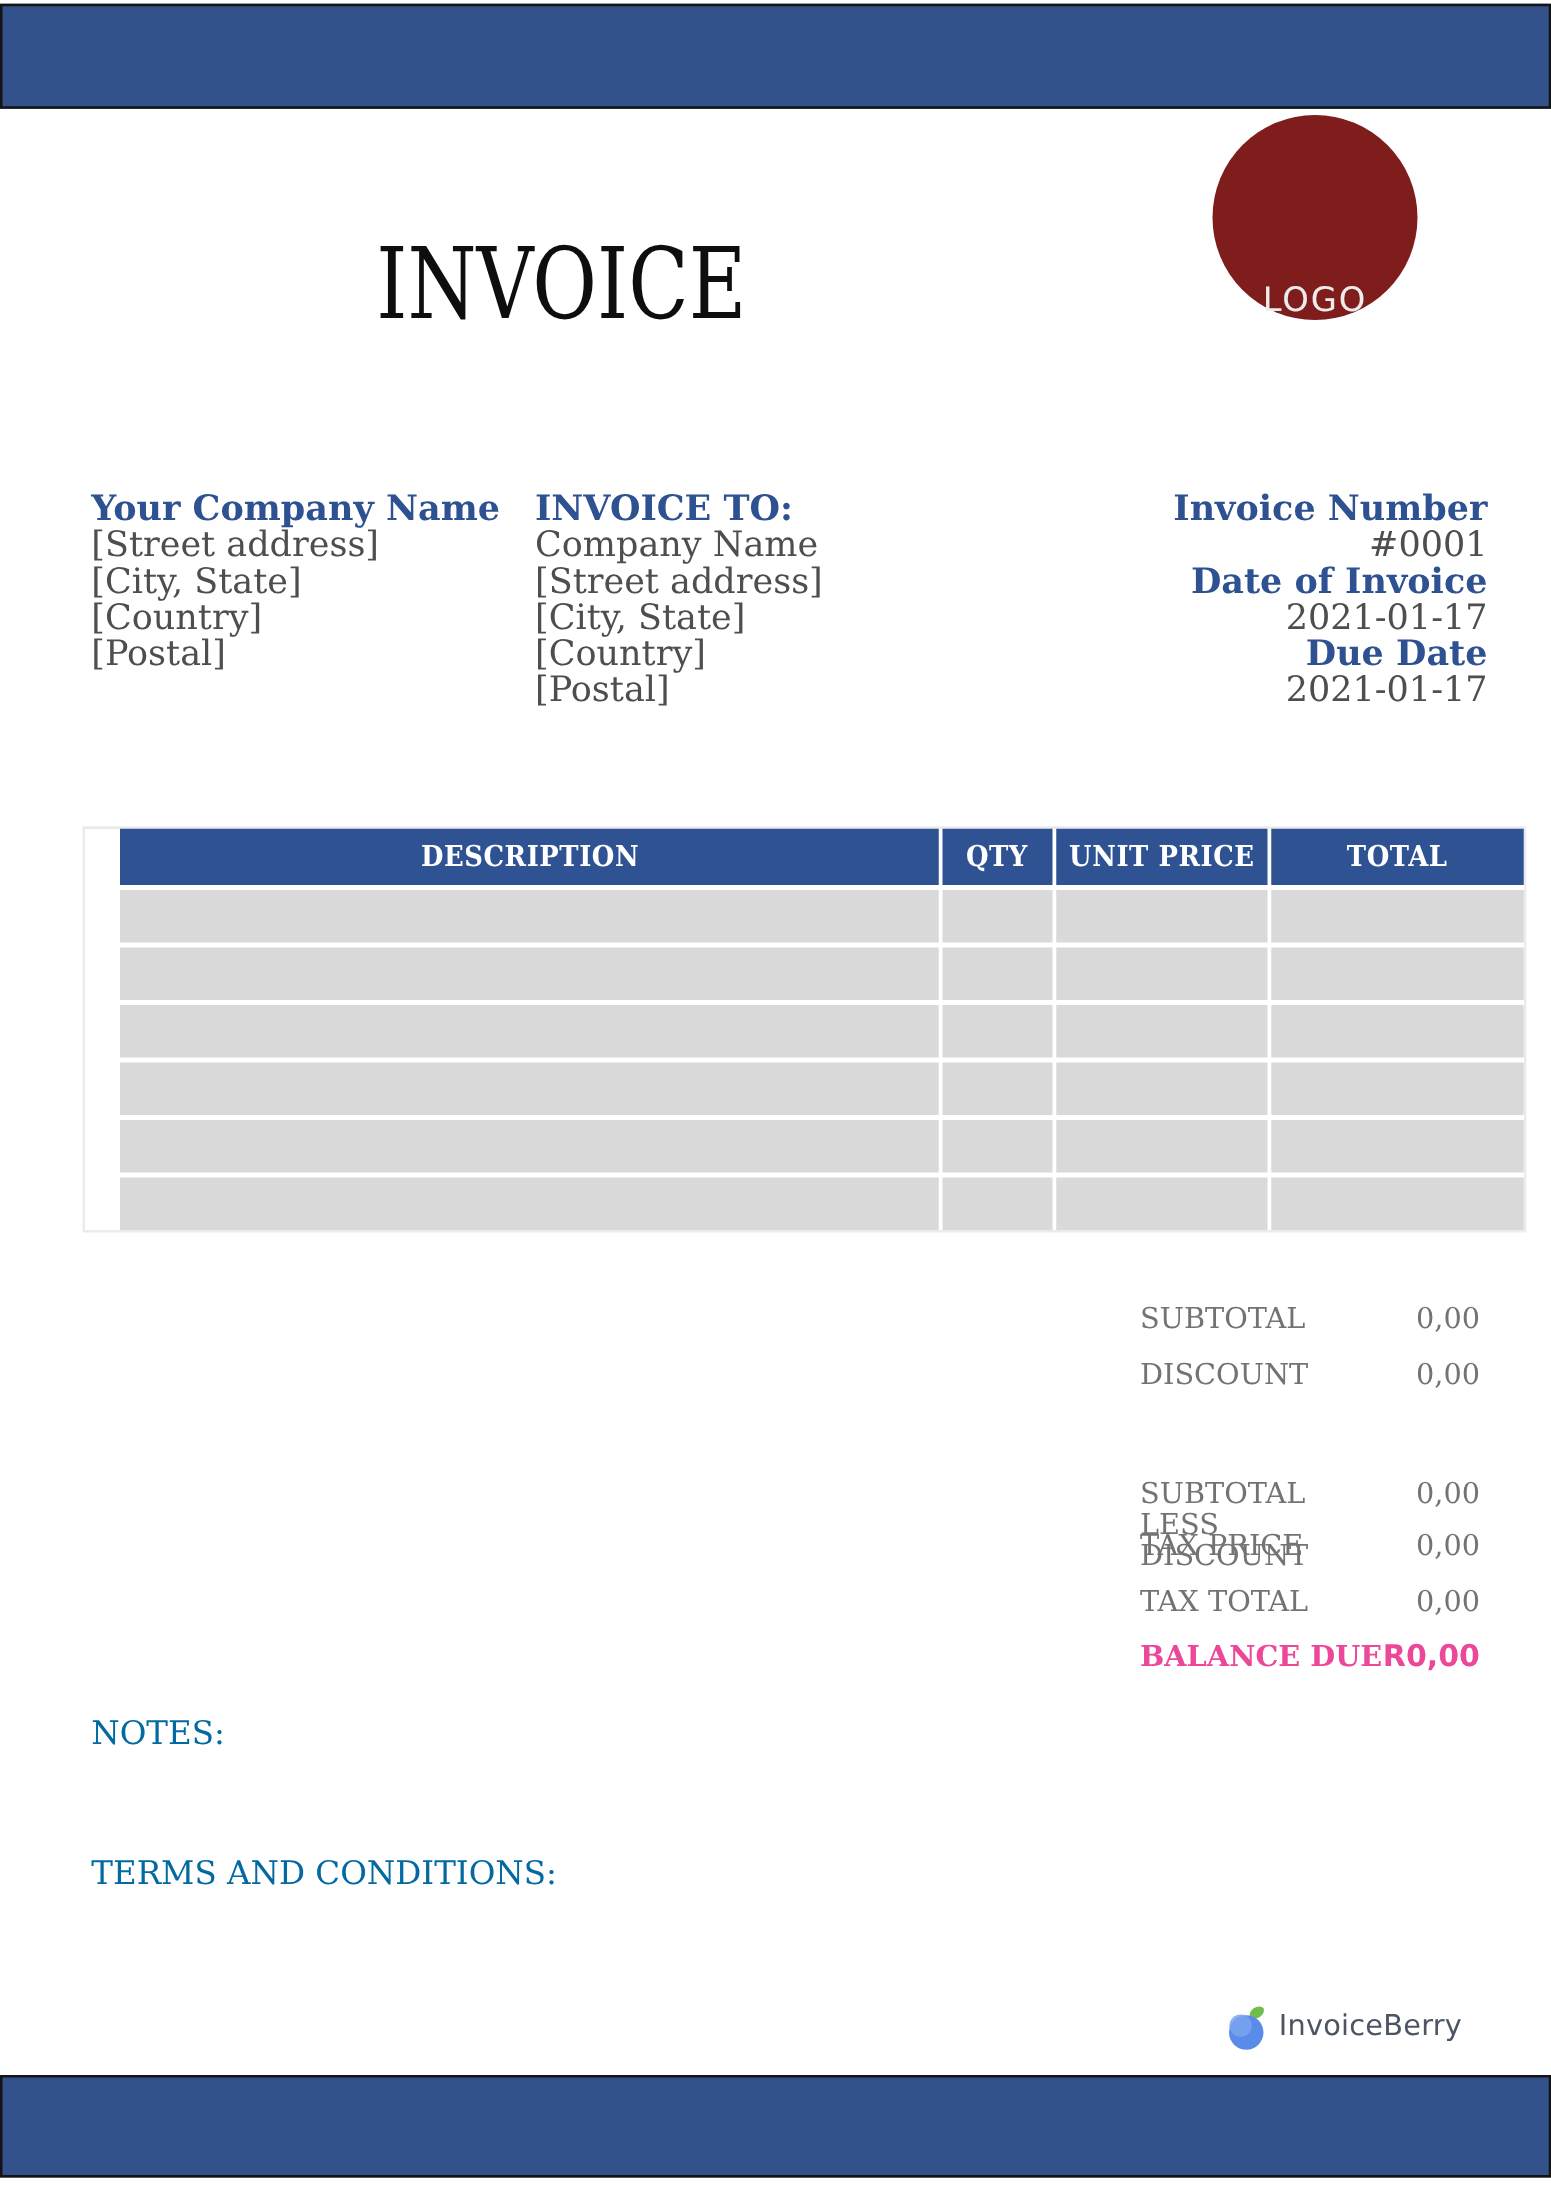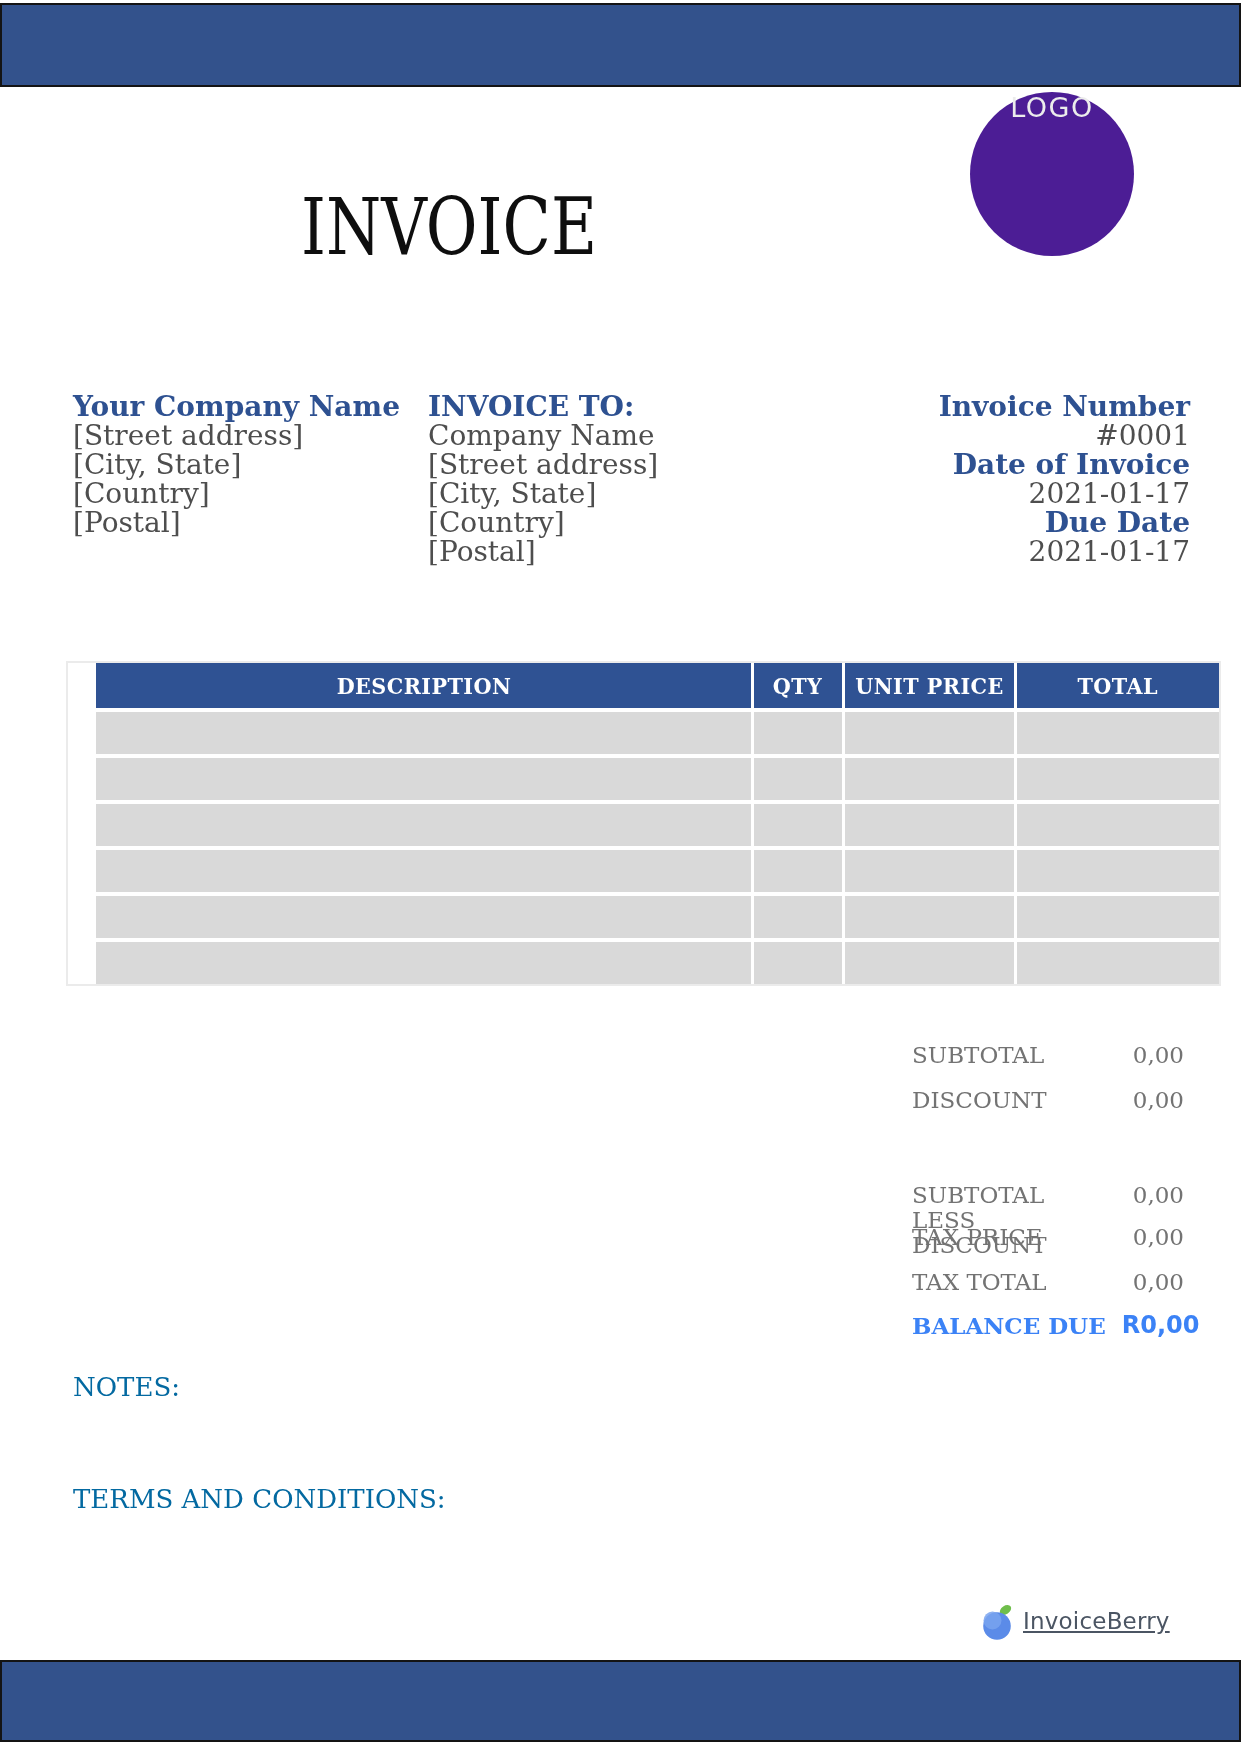--- a/index.html
+++ b/index.html
@@ -12,22 +12,22 @@
   .accent-bar {
     position:absolute; left:0; width:1241px; box-sizing:border-box;
     background:#33528C; border:2px solid #141414;
   }
   .accent-bar.top { top:3px; height:84px; }
   .accent-bar.bottom { top:1660px; height:82px; }
 
   
   .logo-circle {
     position:absolute; left:970px; top:92px; width:164px; height:164px;
-    border-radius:50%; background:#4c1d95;
-    display:flex; align-items:flex-start; justify-content:center;
+    border-radius:50%; background:#7f1d1d;
+    display:flex; align-items:flex-end; justify-content:center;
   }
   .logo-circle span {
     font-family:"DejaVu Sans", sans-serif; font-size:27px; letter-spacing:1.5px;
     color:#ECECEC;
   }
 
   
   .title {
     position:absolute; left:301px; top:188px; margin:0;
     font-size:79px; font-weight:500; line-height:1; color:#0e0e0e;
@@ -66,21 +66,21 @@
     font-size:23px; color:#737373;
   }
   .trow .lbl { width:155px; line-height:25px; }
   .trow .val { text-align:right; line-height:25px; }
   #totals .trow:nth-child(1) { top:1043px; }
   #totals .trow:nth-child(2) { top:1088px; }
   #totals .trow:nth-child(3) { top:1183px; }
   #totals .trow:nth-child(4) { top:1225px; }
   #totals .trow:nth-child(5) { top:1270px; }
   #totals .trow:nth-child(6) { top:1313px; }
-  .trow.balance { font-weight:bold; color:#3b82f6;gap:16px; }
+  .trow.balance { font-weight:bold; color:#ec4899; }
   .trow.balance .lbl { width:auto; white-space:nowrap; }
   .trow.balance .val {
     font-family:"DejaVu Sans", sans-serif; font-weight:bold; font-size:24px;
   }
 
   
   .section-label {
     position:absolute; left:73px; font-weight:normal; font-size:26px; color:#0369a1;
   }
   .section-label.notes { top:1372px; }
@@ -88,21 +88,20 @@
 
   
   .brand {
     position:absolute; left:983px; top:1601px;
     display:flex; align-items:center; gap:9px;
   }
   .brand svg { display:block; margin-top:2px; }
   .brand .brand-name {
     font-family:"DejaVu Sans", sans-serif; font-size:23px; color:#4B5563;
     letter-spacing:0.2px;
-    text-decoration:underline;
   }
 </style>
 </head>
 <body>
 
 <div class="page">
 
   <div class="accent-bar top"></div>
 
   <div class="logo-circle">

